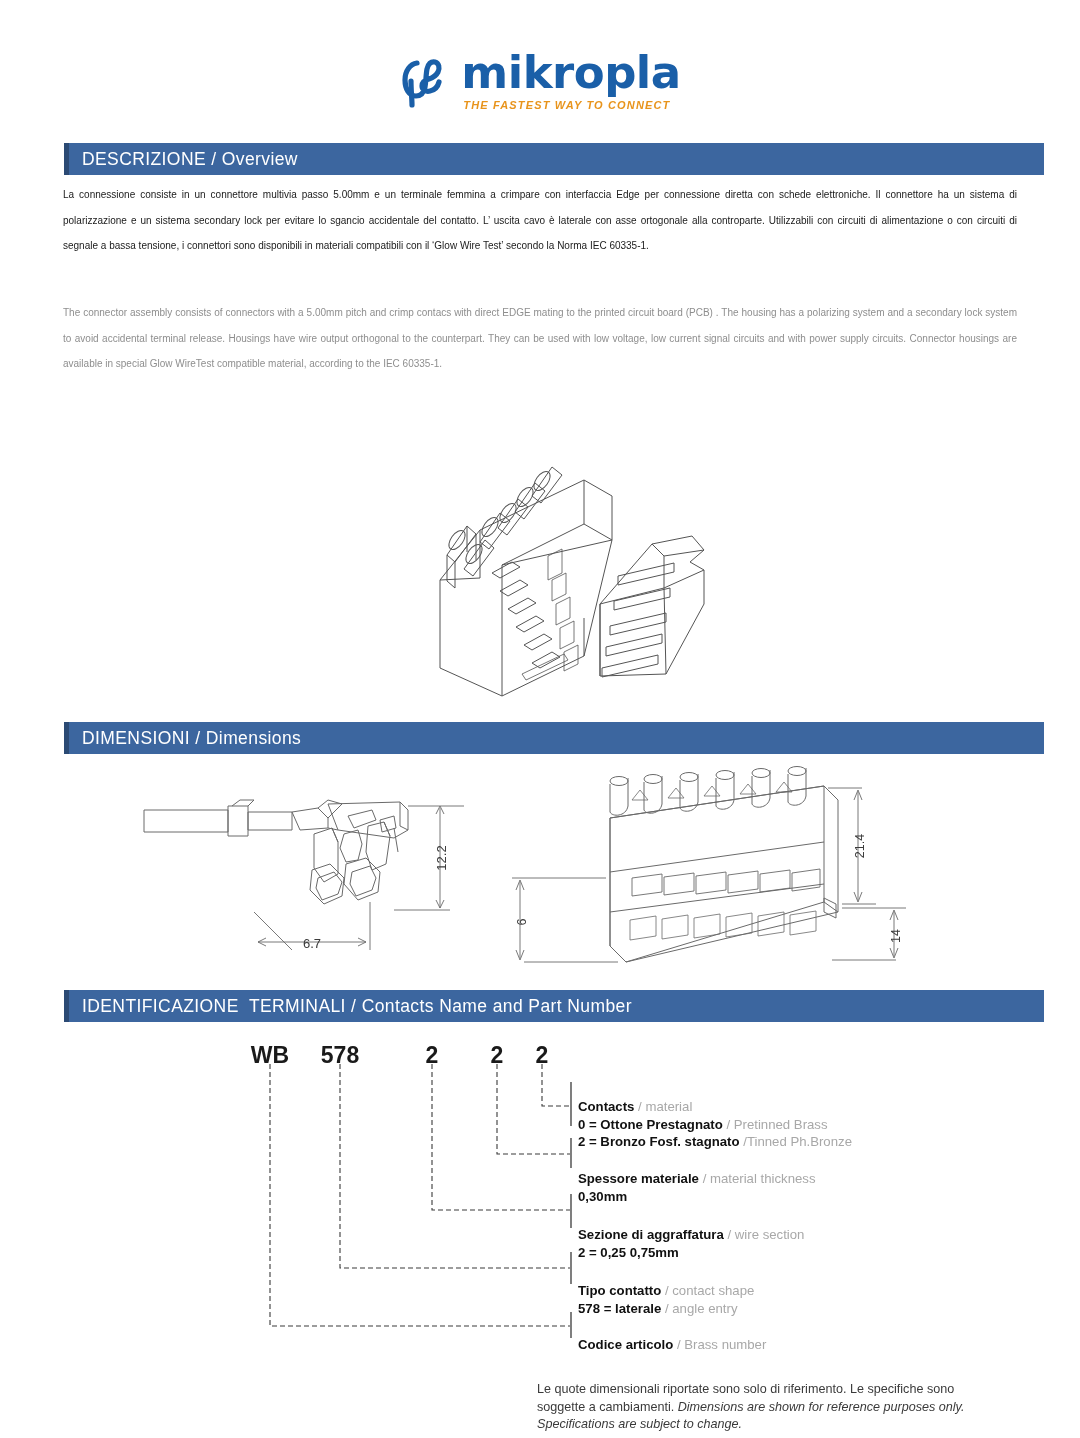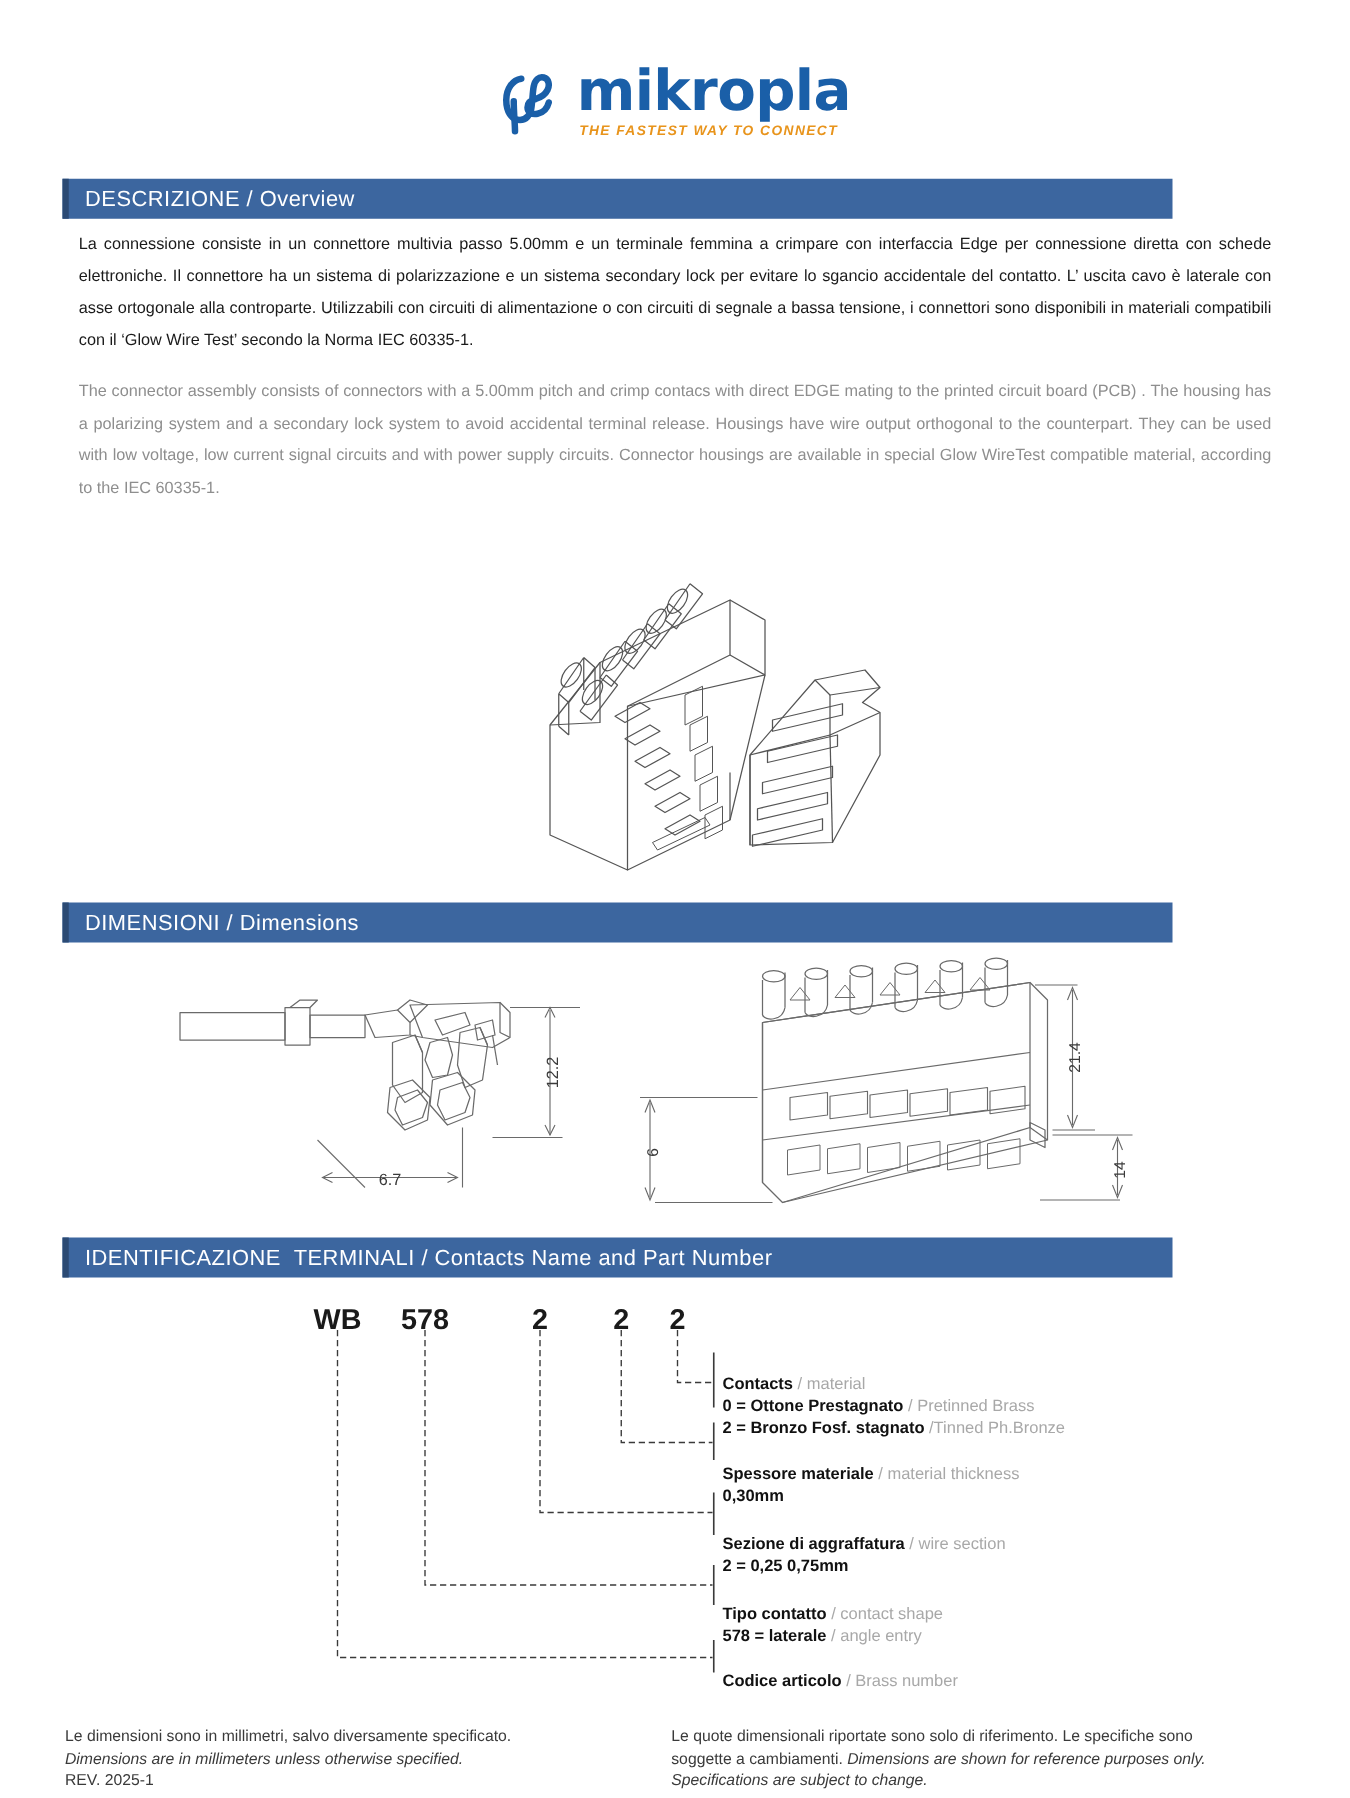--- a/index.html
+++ b/index.html
@@ -25,36 +25,36 @@
     color: #1a5fa8; line-height: 0.95;
   }
   .logo-tag {
     font-family: "Liberation Sans", sans-serif;
     font-weight: bold; font-style: italic; font-size: 11px;
     letter-spacing: 1.15px; color: #e8941c; margin-top: 4px; margin-left: 2px;
   }
 
   
   .bar {
-    position: absolute; left: 50px; width: 888px; height: 32px;
+    position: absolute; left: 64px; width: 980px; height: 32px;
     background: #3c669f;
     border-left: 5px solid #2b4a74;
     display: flex; align-items: center;
   }
   .bar-label {
     font-family: "Liberation Sans", sans-serif;
     font-size: 17.5px; color: #ffffff; font-weight: normal;
     letter-spacing: 0.4px; padding-left: 13px; white-space: pre;
   }
 
   
   .para {
     position: absolute; left: 63px; width: 954px;
     font-family: "Liberation Sans", sans-serif;
-    font-size: 13px; line-height: 25.5px;
+    font-size: 10px; line-height: 25.5px;
     text-align: justify;
   }
   .para.it { color: #1a1a1a; top: 182px; }
   .para.en { color: #8e8e8e; top: 300px; }
 
   
   .art { position: absolute; }
   .art svg { display: block; }
 
   
@@ -370,25 +370,20 @@
         <div class="legend-item" style="top: 252px;">
           <div class="lg-line"><span class="lg-it">Tipo contatto</span><span class="lg-en"> / contact shape</span></div>
           <div class="lg-line"><span class="lg-it">578 = laterale</span><span class="lg-en"> / angle entry</span></div>
         </div>
         <div class="legend-item" style="top: 306px;">
           <div class="lg-line"><span class="lg-it">Codice articolo</span><span class="lg-en"> / Brass number</span></div>
         </div>
       </div>
   </div>
 
-  <div class="foot left">
-    <div>Le dimensioni sono in millimetri, salvo diversamente specificato.</div>
-    <div><em>Dimensions are in millimeters unless otherwise specified.</em></div>
-    <div>REV. 2025-1</div>
-  </div>
 
   <div class="foot right">
     <div>Le quote dimensionali riportate sono solo di riferimento. Le specifiche sono</div>
     <div>
       <span>soggette a cambiamenti.</span>
       <em>Dimensions are shown for reference purposes only.</em>
     </div>
     <div><em>Specifications are subject to change.</em></div>
   </div>
 

